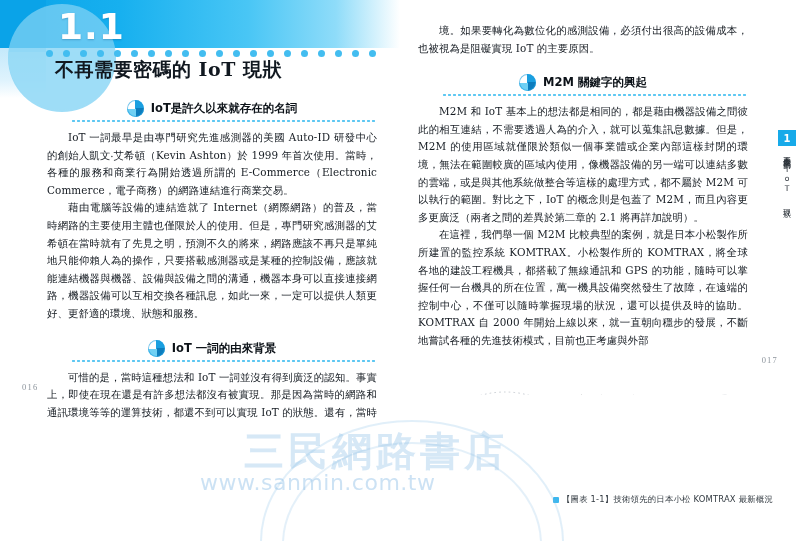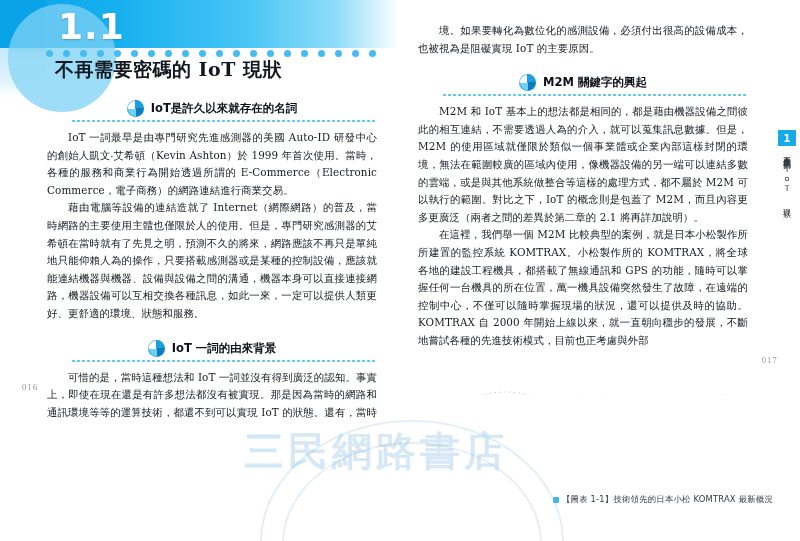--- a/index.html
+++ b/index.html
@@ -451,15 +451,16 @@
   </div>
 
   <div class="fig-caption">
     <span class="cap-mark"></span><span>【圖表 1-1】技術領先的日本小松 KOMTRAX 最新概況</span>
   </div>
 
   <div class="watermark">
     <div class="wm-arc"></div>
     <div class="wm-arc2"></div>
     <div class="wm-cn">三民網路書店</div>
+    <div class="wm-url">www.sanmin.com.tw</div>
   </div>
 
 </div>
 
 </body></html>

